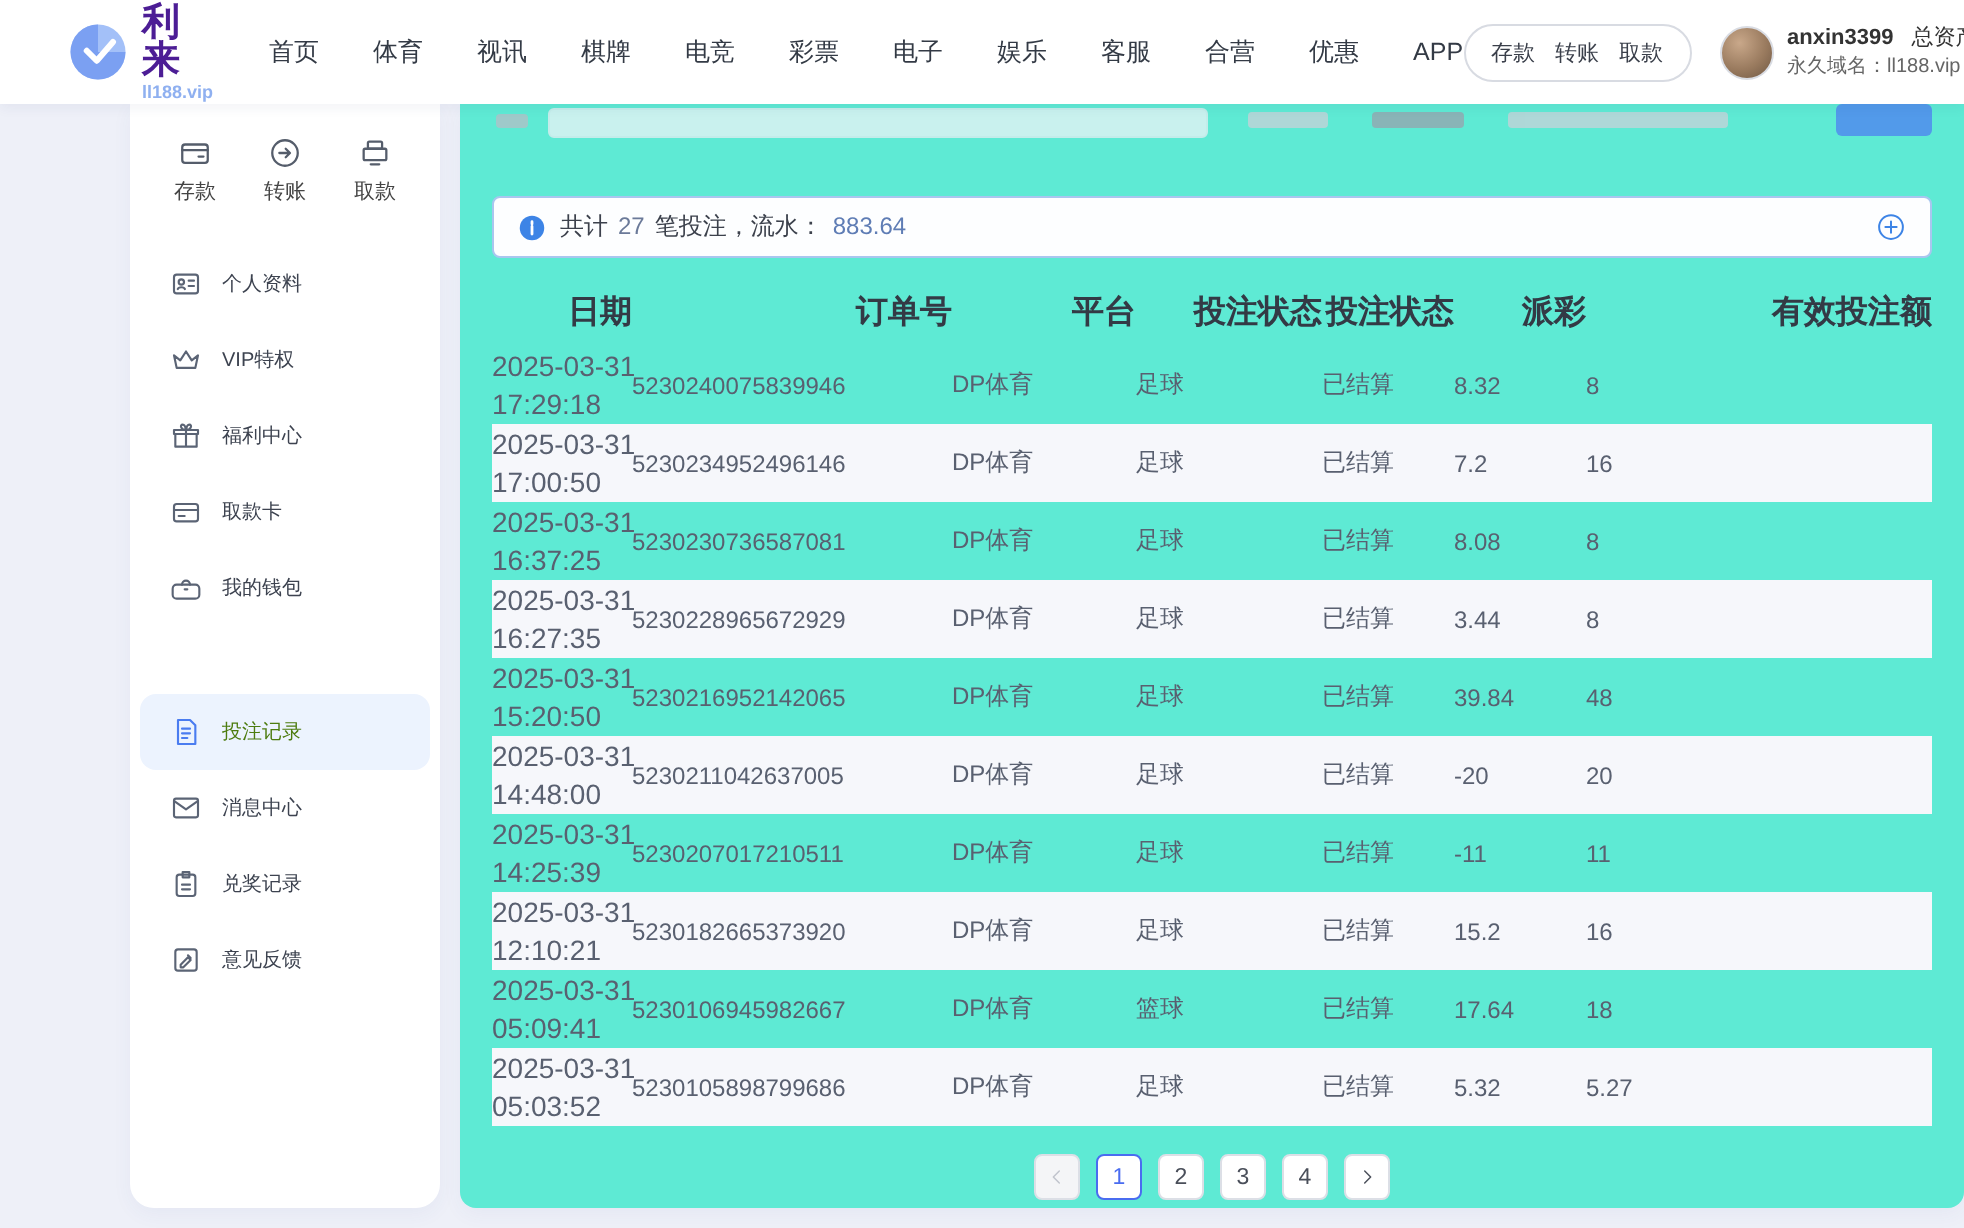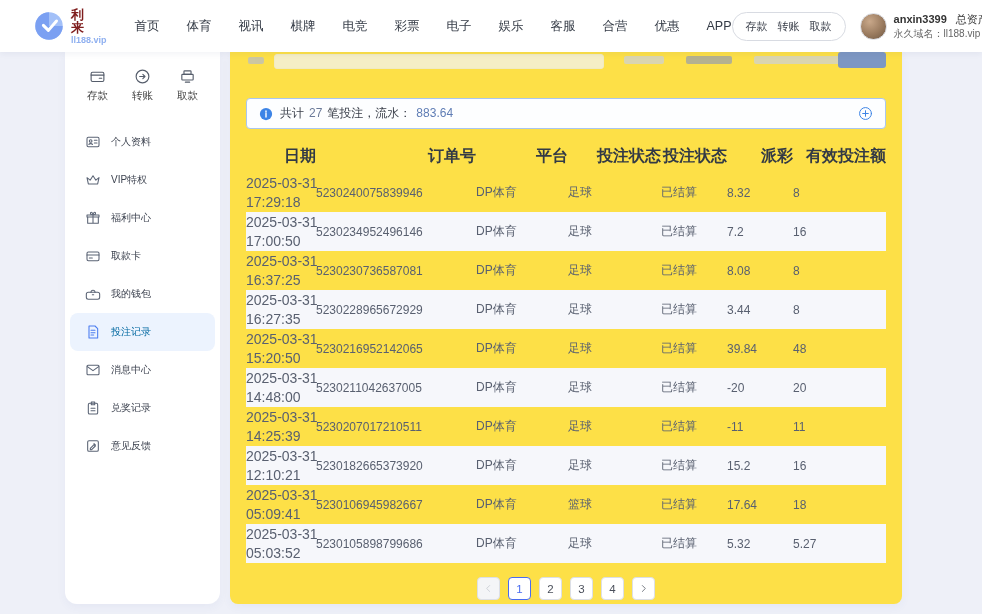--- a/index.html
+++ b/index.html
@@ -5,21 +5,21 @@
   * { margin:0; padding:0; box-sizing:border-box; }
   html,body { width:982px; height:614px; overflow:hidden; }
   body { font-family:"Liberation Sans","DejaVu Sans",sans-serif; background:#eef0f8; position:relative; color:#333; }
 
   
   .topbar { position:absolute; top:0; left:0; width:982px; height:52px; background:#fff;
             display:flex; align-items:center; padding:0 26px 0 34px; box-shadow:0 2px 6px rgba(30,50,100,.06); z-index:30; }
   .logo { display:flex; align-items:center; gap:7px; }
   .logo-ball { width:30px; height:30px; flex:0 0 auto; }
   .logo-txt { display:flex; flex-direction:column; line-height:1; }
-  .logo-title { font-size:13px; font-weight:bold; color:#7f1d1d; letter-spacing:5px; }
+  .logo-title { font-size:19px; font-weight:bold; color:#4c1d95; letter-spacing:5px; }
   .logo-sub { font-size:9px; color:#8fb0f0; font-weight:bold; margin-top:2px; }
   .mainnav { display:flex; align-items:center; gap:27px; margin-left:28px; }
   .nav-item { font-size:12.5px; color:#333a45; cursor:pointer; white-space:nowrap; }
   .quick-pill { margin-left:auto; display:flex; align-items:center; gap:10px; border:1px solid #d8dbe2;
                 border-radius:15px; padding:6px 13px; background:#fff; }
   .pill-btn { font-size:11px; color:#3a3f4a; cursor:pointer; white-space:nowrap; }
   .avatar { width:27px; height:27px; border-radius:50%; margin-left:14px; flex:0 0 auto;
             background:radial-gradient(circle at 35% 30%, #c9a88a 0%, #9a7b5f 55%, #6e5743 100%);
             border:1px solid #d9dce3; }
   .userinfo { margin-left:7px; display:flex; flex-direction:column; line-height:1.35; }
@@ -31,24 +31,24 @@
   .sidebar { position:absolute; left:65px; top:52px; width:155px; height:552px; background:#fff;
              border-radius:0 0 12px 12px; box-shadow:0 3px 10px rgba(60,80,160,.05); padding-top:12px; z-index:10; }
   .quick-actions { display:flex; justify-content:space-between; padding:4px 22px 10px 22px; }
   .qa { display:flex; flex-direction:column; align-items:center; gap:4px; cursor:pointer; }
   .qa .icon { width:17px; height:17px; color:#555d6b; }
   .qa-label { font-size:10.5px; color:#444; }
   .menu { list-style:none; margin-top:10px; }
   .menu-item { display:flex; align-items:center; gap:10px; height:38px; padding:0 10px 0 15px;
                font-size:10px; color:#3d4350; cursor:pointer; border-radius:8px; margin:0 5px; }
   .menu-item .icon { width:16px; height:16px; color:#5b6475; flex:0 0 auto; }
-  .menu-item.active { background:#ecf3fe; color:#0369a1; }
+  .menu-item.active { background:#ecf3fe; color:#4d7c0f;margin-top:34px; }
   .menu-item.active .icon { color:#4a7cf0; }
 
-  .main { position:absolute; left:230px; top:52px; width:672px; height:552px; background:#fde047;
+  .main { position:absolute; left:230px; top:52px; width:752px; height:552px; background:#5eead4;
           border-radius:0 0 8px 8px; box-shadow:0 3px 10px rgba(60,80,160,.05); padding:0 16px; z-index:5; }
 
   
   .filter-strip { height:28px; position:relative; opacity:.72; }
   .f-label { position:absolute; left:2px; top:5px; width:16px; height:7px; background:#b9bdc6; border-radius:2px; }
   .f-input { position:absolute; left:28px; top:2px; width:330px; height:15px; background:#f3f4f8; border:1px solid #eceef3; border-radius:3px; }
   .f-opt { position:absolute; top:4px; height:8px; border-radius:2px; background:#cdd1d9; }
   .f-btn { position:absolute; right:0; top:0; width:48px; height:16px; background:#4d7bf3; border-radius:3px; cursor:pointer; }
 
   

